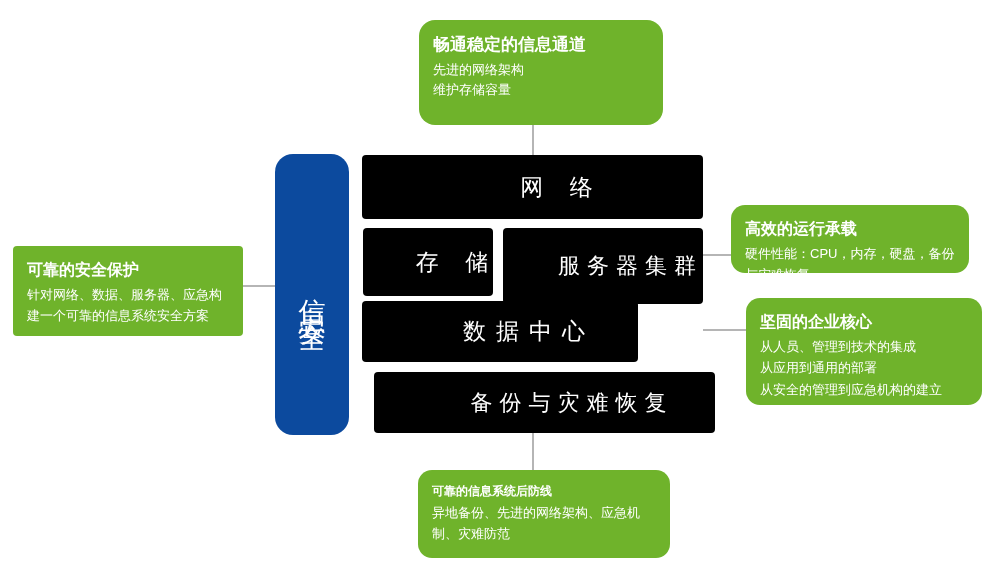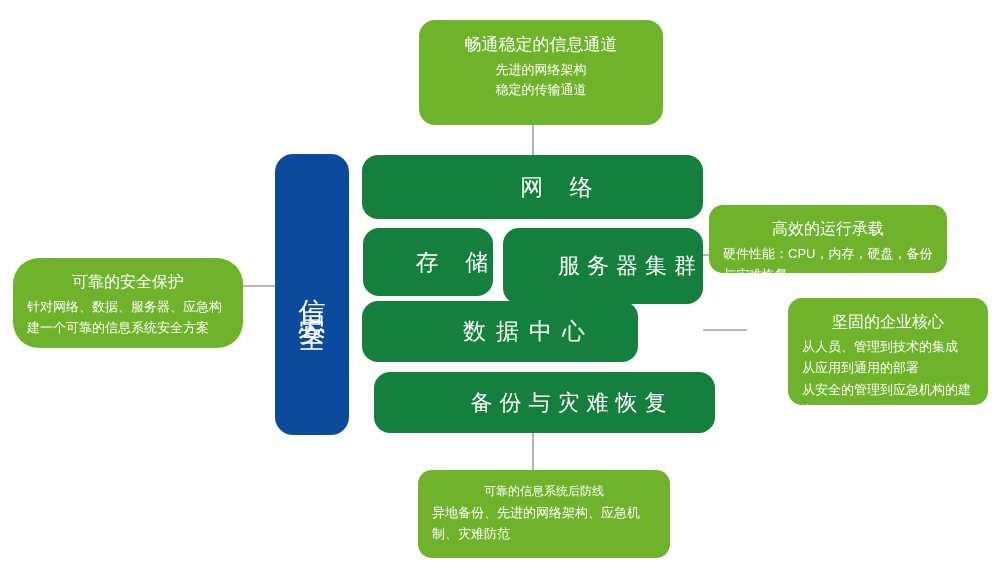--- a/index.html
+++ b/index.html
@@ -2,25 +2,25 @@
 <html><head>
 <meta charset="utf-8">
 <style>
   html,body{margin:0;padding:0;background:#ffffff;}
   body{font-family:"Liberation Sans","DejaVu Sans",sans-serif;}
   .stage{position:relative;width:1006px;height:570px;background:#ffffff;overflow:hidden;}
 
   .node{position:absolute;box-sizing:border-box;color:#ffffff;}
 
   .green-box{background:#6fb32b;border-radius:16px;padding:12px 14px 10px;}
-  .green-title{font-size:17px;font-weight:400;text-align:center;line-height:1.5;margin-bottom:2px;}
-  .green-line{font-size:13px;font-weight:400;text-align:center;line-height:1.6;}
+  .green-title{font-size:17px;font-weight:700;line-height:1.5;margin-bottom:2px;}
+  .green-line{font-size:13px;font-weight:400;line-height:1.6;}
   .green-body{font-size:13px;font-weight:400;text-align:left;line-height:1.65;}
 
-  .blue-box{background:#15803d;border-radius:16px;display:flex;align-items:center;justify-content:center;padding-left:48px;}
+  .blue-box{background:#000000;border-radius:4px;display:flex;align-items:center;justify-content:center;padding-left:48px;}
   .blue-label{font-size:23px;font-weight:400;letter-spacing:10px;text-indent:10px;white-space:nowrap;}
   .blue-label.tight{font-size:22px;letter-spacing:7px;text-indent:7px;}
 
   .pillar{background:#0c4a9e;border-radius:18px;display:flex;align-items:center;justify-content:center;}
   .pillar-label{writing-mode:vertical-lr;text-orientation:upright;font-size:27px;font-weight:400;letter-spacing:9px;color:#ffffff;}
 
   .connector{position:absolute;background:#b5b5b5;}
   .connector.v{width:2px;}
   .connector.h{height:2px;}
 </style>
@@ -31,24 +31,24 @@
 
   <div class="connector v" style="left:532px;top:124px;height:31px;"></div>
   <div class="connector v" style="left:532px;top:433px;height:37px;"></div>
   <div class="connector h" style="left:242px;top:285px;width:34px;"></div>
   <div class="connector h" style="left:703px;top:254px;width:44px;"></div>
   <div class="connector h" style="left:703px;top:329px;width:44px;"></div>
 
   <div class="node green-box" style="left:419px;top:20px;width:244px;height:105px;">
     <div class="green-title">畅通稳定的信息通道</div>
     <div class="green-line">先进的网络架构</div>
-    <div class="green-line">稳定的传输通道</div>
+    <div class="green-line">维护存储容量</div>
   </div>
 
-  <div class="node green-box" style="left:13px;top:258px;width:230px;height:90px;border-radius:26px;">
+  <div class="node green-box" style="left:13px;top:246px;width:230px;height:90px;border-radius:4px;">
     <div class="green-title" style="font-size:16px;">可靠的安全保护</div>
     <div class="green-body">针对网络、数据、服务器、应急构建一个可靠的信息系统安全方案</div>
   </div>
 
   <div class="node pillar" style="left:275px;top:154px;width:74px;height:281px;">
     <div class="pillar-label">信息安全</div>
   </div>
 
   <div class="node blue-box" style="left:362px;top:155px;width:341px;height:64px;">
     <span class="blue-label">网 络</span>
@@ -59,26 +59,26 @@
   <div class="node blue-box" style="left:503px;top:228px;width:200px;height:76px;">
     <span class="blue-label tight">服务器集群</span>
   </div>
   <div class="node blue-box" style="left:362px;top:301px;width:276px;height:61px;">
     <span class="blue-label">数据中心</span>
   </div>
   <div class="node blue-box" style="left:374px;top:372px;width:341px;height:61px;">
     <span class="blue-label tight">备份与灾难恢复</span>
   </div>
 
-  <div class="node green-box" style="left:709px;top:205px;width:238px;height:68px;border-radius:14px;">
+  <div class="node green-box" style="left:731px;top:205px;width:238px;height:68px;border-radius:14px;">
     <div class="green-title" style="font-size:16px;">高效的运行承载</div>
     <div class="green-body">硬件性能：CPU，内存，硬盘，备份与灾难恢复</div>
   </div>
 
-  <div class="node green-box" style="left:788px;top:298px;width:200px;height:107px;border-radius:14px;">
+  <div class="node green-box" style="left:746px;top:298px;width:236px;height:107px;border-radius:14px;">
     <div class="green-title" style="font-size:16px;">坚固的企业核心</div>
     <div class="green-body">从人员、管理到技术的集成</div>
     <div class="green-body">从应用到通用的部署</div>
     <div class="green-body">从安全的管理到应急机构的建立</div>
   </div>
 
   <div class="node green-box" style="left:418px;top:470px;width:252px;height:88px;border-radius:14px;">
     <div class="green-title" style="font-size:12px;">可靠的信息系统后防线</div>
     <div class="green-body">异地备份、先进的网络架构、应急机制、灾难防范</div>
   </div>

